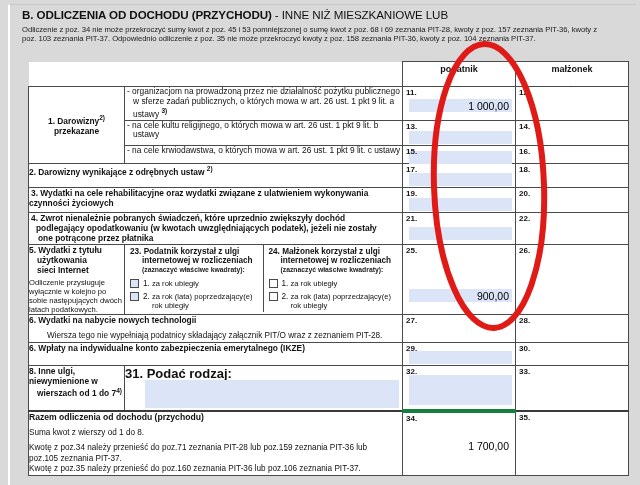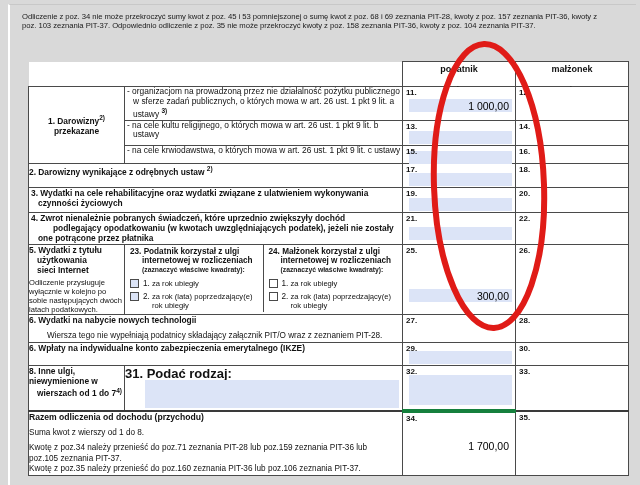--- a/index.html
+++ b/index.html
@@ -218,20 +218,23 @@
     z-index: 50;
   }
 </style>
 </head>
 <body>
 
 <div id="page">
   <div class="page-frame"></div>
 
   <div class="section-header">
+    <div class="sec-title-line1">
+      <span>B. ODLICZENIA OD DOCHODU (PRZYCHODU)</span><span class="thin"> - INNE NIŻ MIESZKANIOWE LUB</span>
+    </div>
     <div class="sec-note">Odliczenie z poz. 34 nie może przekroczyć sumy kwot z poz. 45 i 53 pomniejszonej o sumę kwot z poz. 68 i 69 zeznania PIT-28, kwoty z poz. 157 zeznania PIT-36, kwoty z poz. 103 zeznania PIT-37. Odpowiednio odliczenie z poz. 35 nie może przekroczyć kwoty z poz. 158 zeznania PIT-36, kwoty z poz. 104 zeznania PIT-37.</div>
   </div>
 
   <table class="tbl">
     <colgroup>
       <col class="c-label">
         <col class="c-desc">
         <col class="c-pod">
         <col class="c-mal">
     </colgroup>
@@ -316,37 +319,37 @@
         </td>
         <td class="amt" style="height:24px;">
           <span class="num">18.</span>
           <span class="value" style="top:10px;"></span>
         </td>
       </tr>
 
       <tr>
         <td class="wide-cell" colspan="2" style="height:25px;">
           <span class="ind2"><span>3. Wydatki na cele rehabilitacyjne oraz wydatki związane z ulatwieniem wykonywania</span></span>
-          <span style="display:block;padding-left:9px;">czynności życiowych</span>
+          <span style="display:block;">czynności życiowych</span>
         </td>
         <td class="amt" style="height:25px;">
           <span class="num">19.</span>
           <span class="field" style="top:10px;"></span>
           <span class="value" style="top:11px;"></span>
         </td>
         <td class="amt" style="height:25px;">
           <span class="num">20.</span>
           <span class="value" style="top:11px;"></span>
         </td>
       </tr>
 
       <tr>
         <td class="wide-cell" colspan="2" style="height:32px;">
           <span class="ind2"><span>4. Zwrot nienależnie pobranych świadczeń, które uprzednio zwiększyły dochód</span></span>
-          <span style="display:block;padding-left:24px;">podlegający opodatkowaniu (w kwotach uwzględniających podatek), jeżeli nie zostały</span>
+          <span style="display:block;padding-left:7px;">podlegający opodatkowaniu (w kwotach uwzględniających podatek), jeżeli nie zostały</span>
           <span style="display:block;padding-left:9px;">one potrącone przez płatnika</span>
         </td>
         <td class="amt" style="height:32px;">
           <span class="num">21.</span>
           <span class="field" style="top:14px;"></span>
           <span class="value" style="top:15px;"></span>
         </td>
         <td class="amt" style="height:32px;">
           <span class="num">22.</span>
           <span class="value" style="top:15px;"></span>
@@ -392,21 +395,21 @@
               <div class="cbx-row">
                 <span class="cbx empty"></span>
                 <span class="cbx-txt"><span class="n">2.</span>&nbsp;<span>za rok (lata) poprzedzający(e)</span><span class="second">rok ubiegły</span></span>
               </div>
             </div>
           </div>
         </td>
         <td class="amt" style="height:62px;">
           <span class="num">25.</span>
           <span class="field" style="top:44px;"></span>
-          <span class="value" style="top:45px;">300,00</span>
+          <span class="value" style="top:45px;">900,00</span>
         </td>
         <td class="amt" style="height:62px;">
           <span class="num">26.</span>
           <span class="value" style="top:45px;"></span>
         </td>
       </tr>
 
       <tr>
         <td class="wide-cell" colspan="2" style="height:28px;">
           <span>6. Wydatki na nabycie nowych technologii</span>

